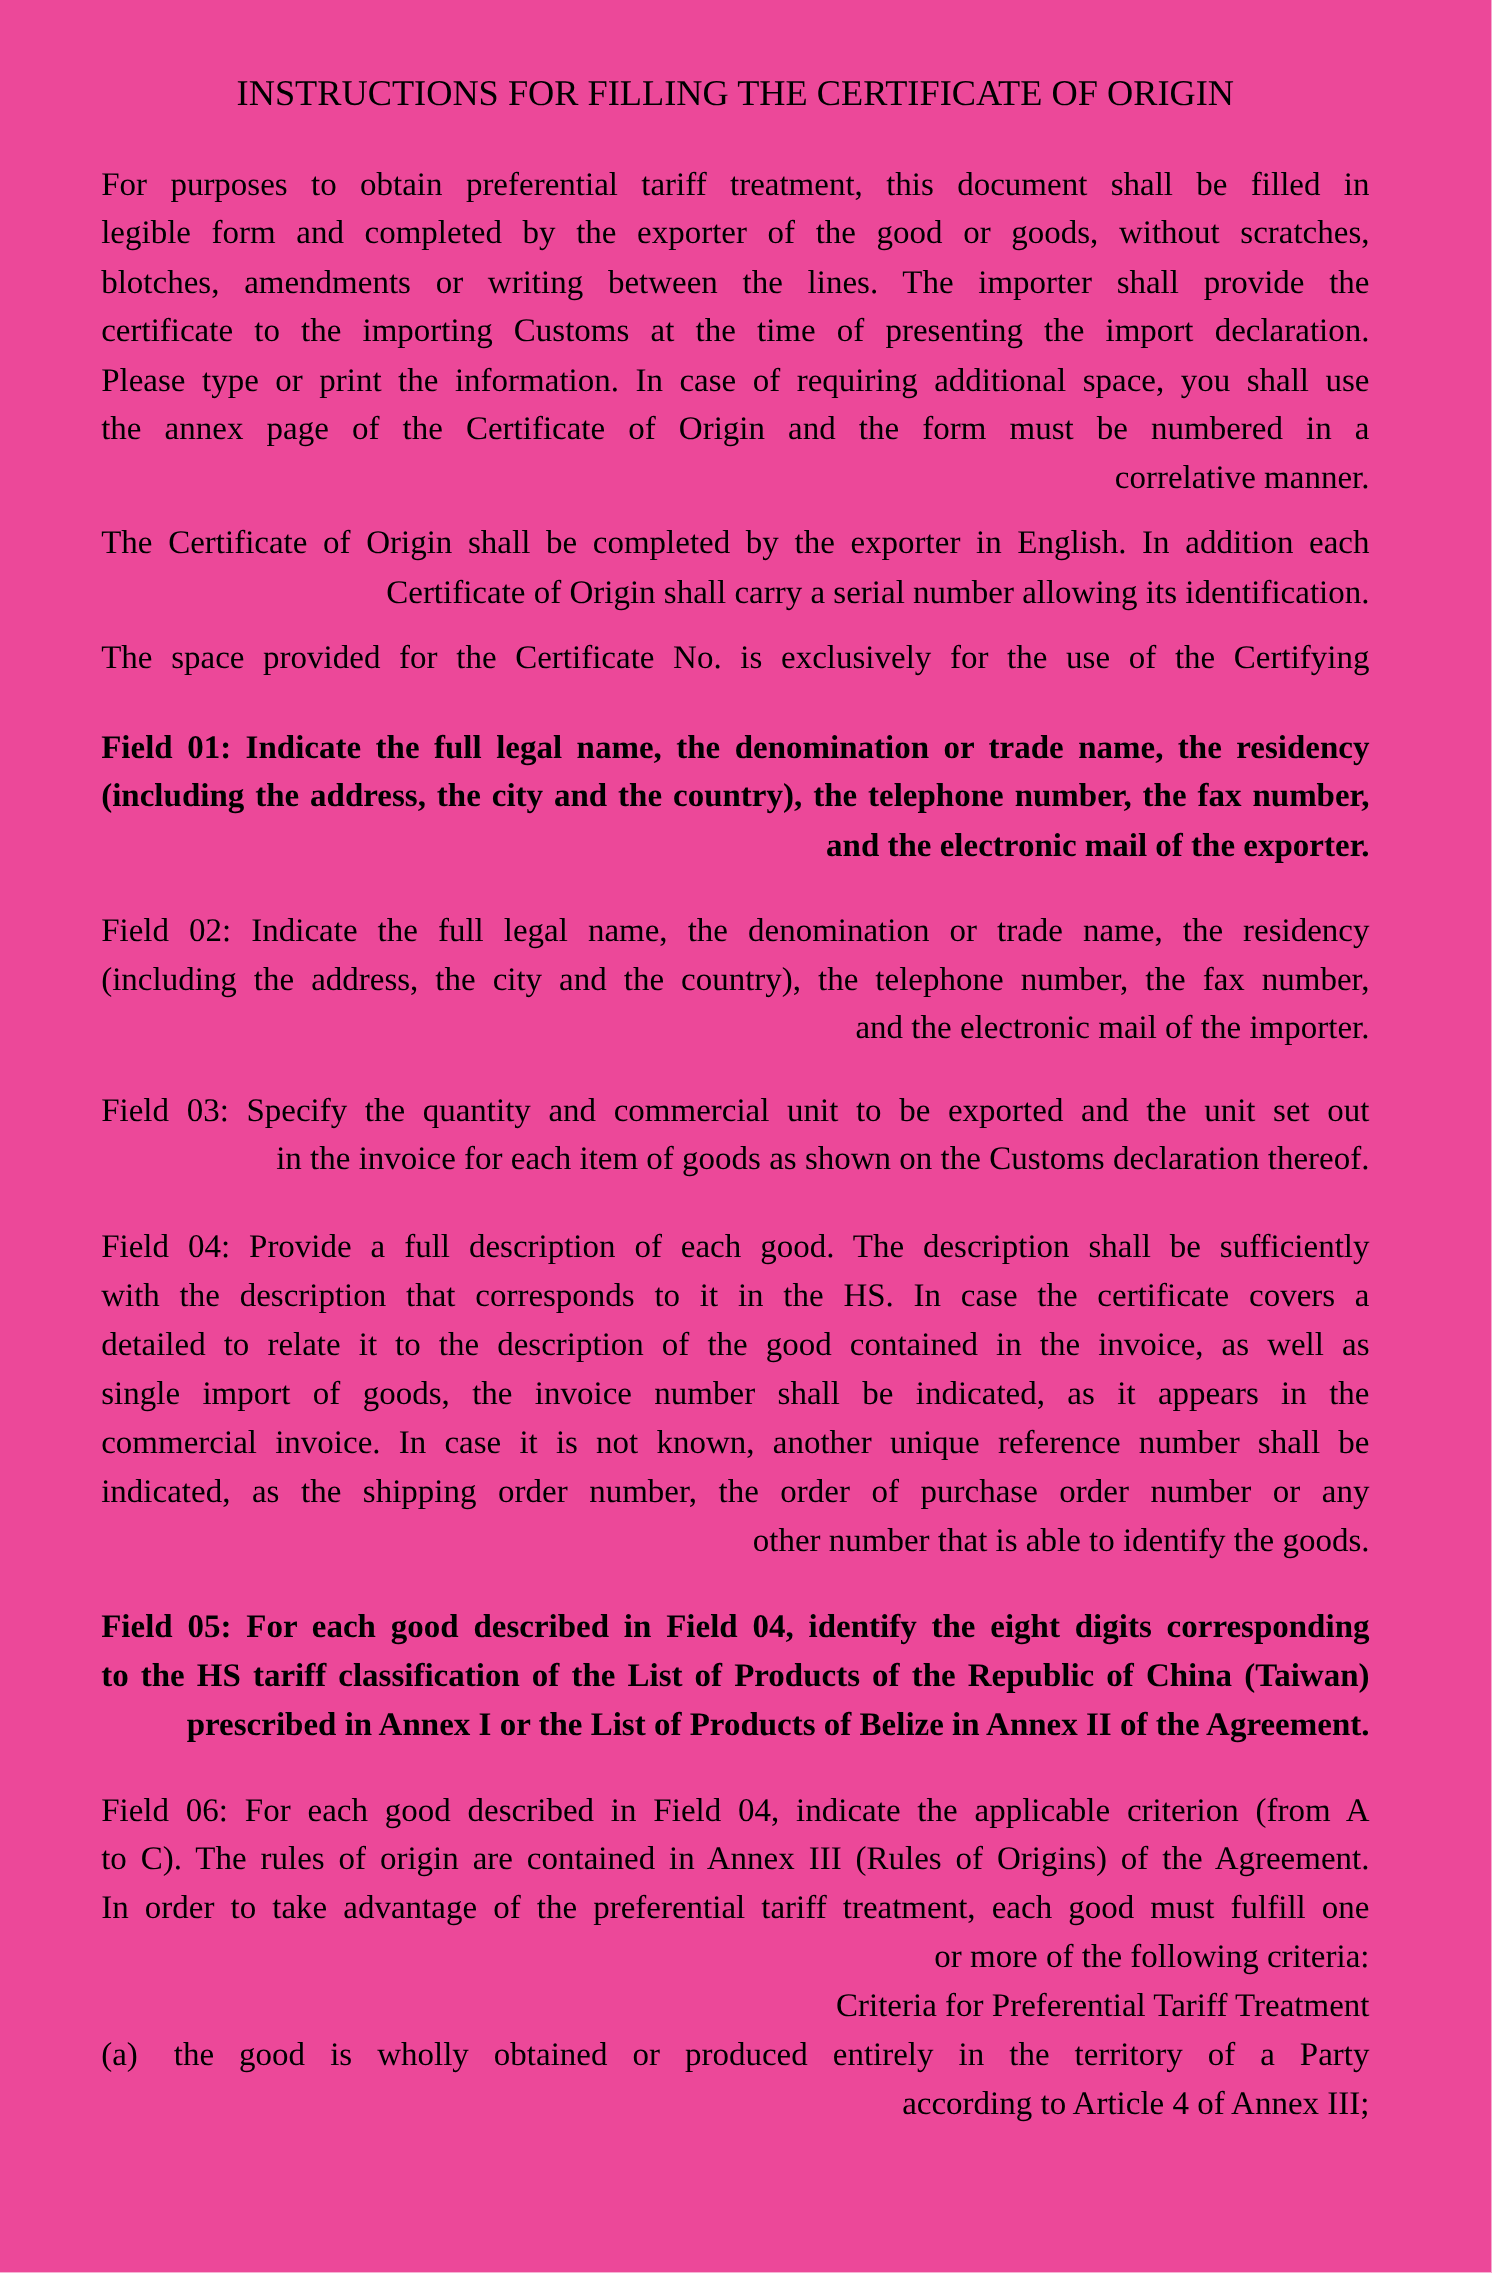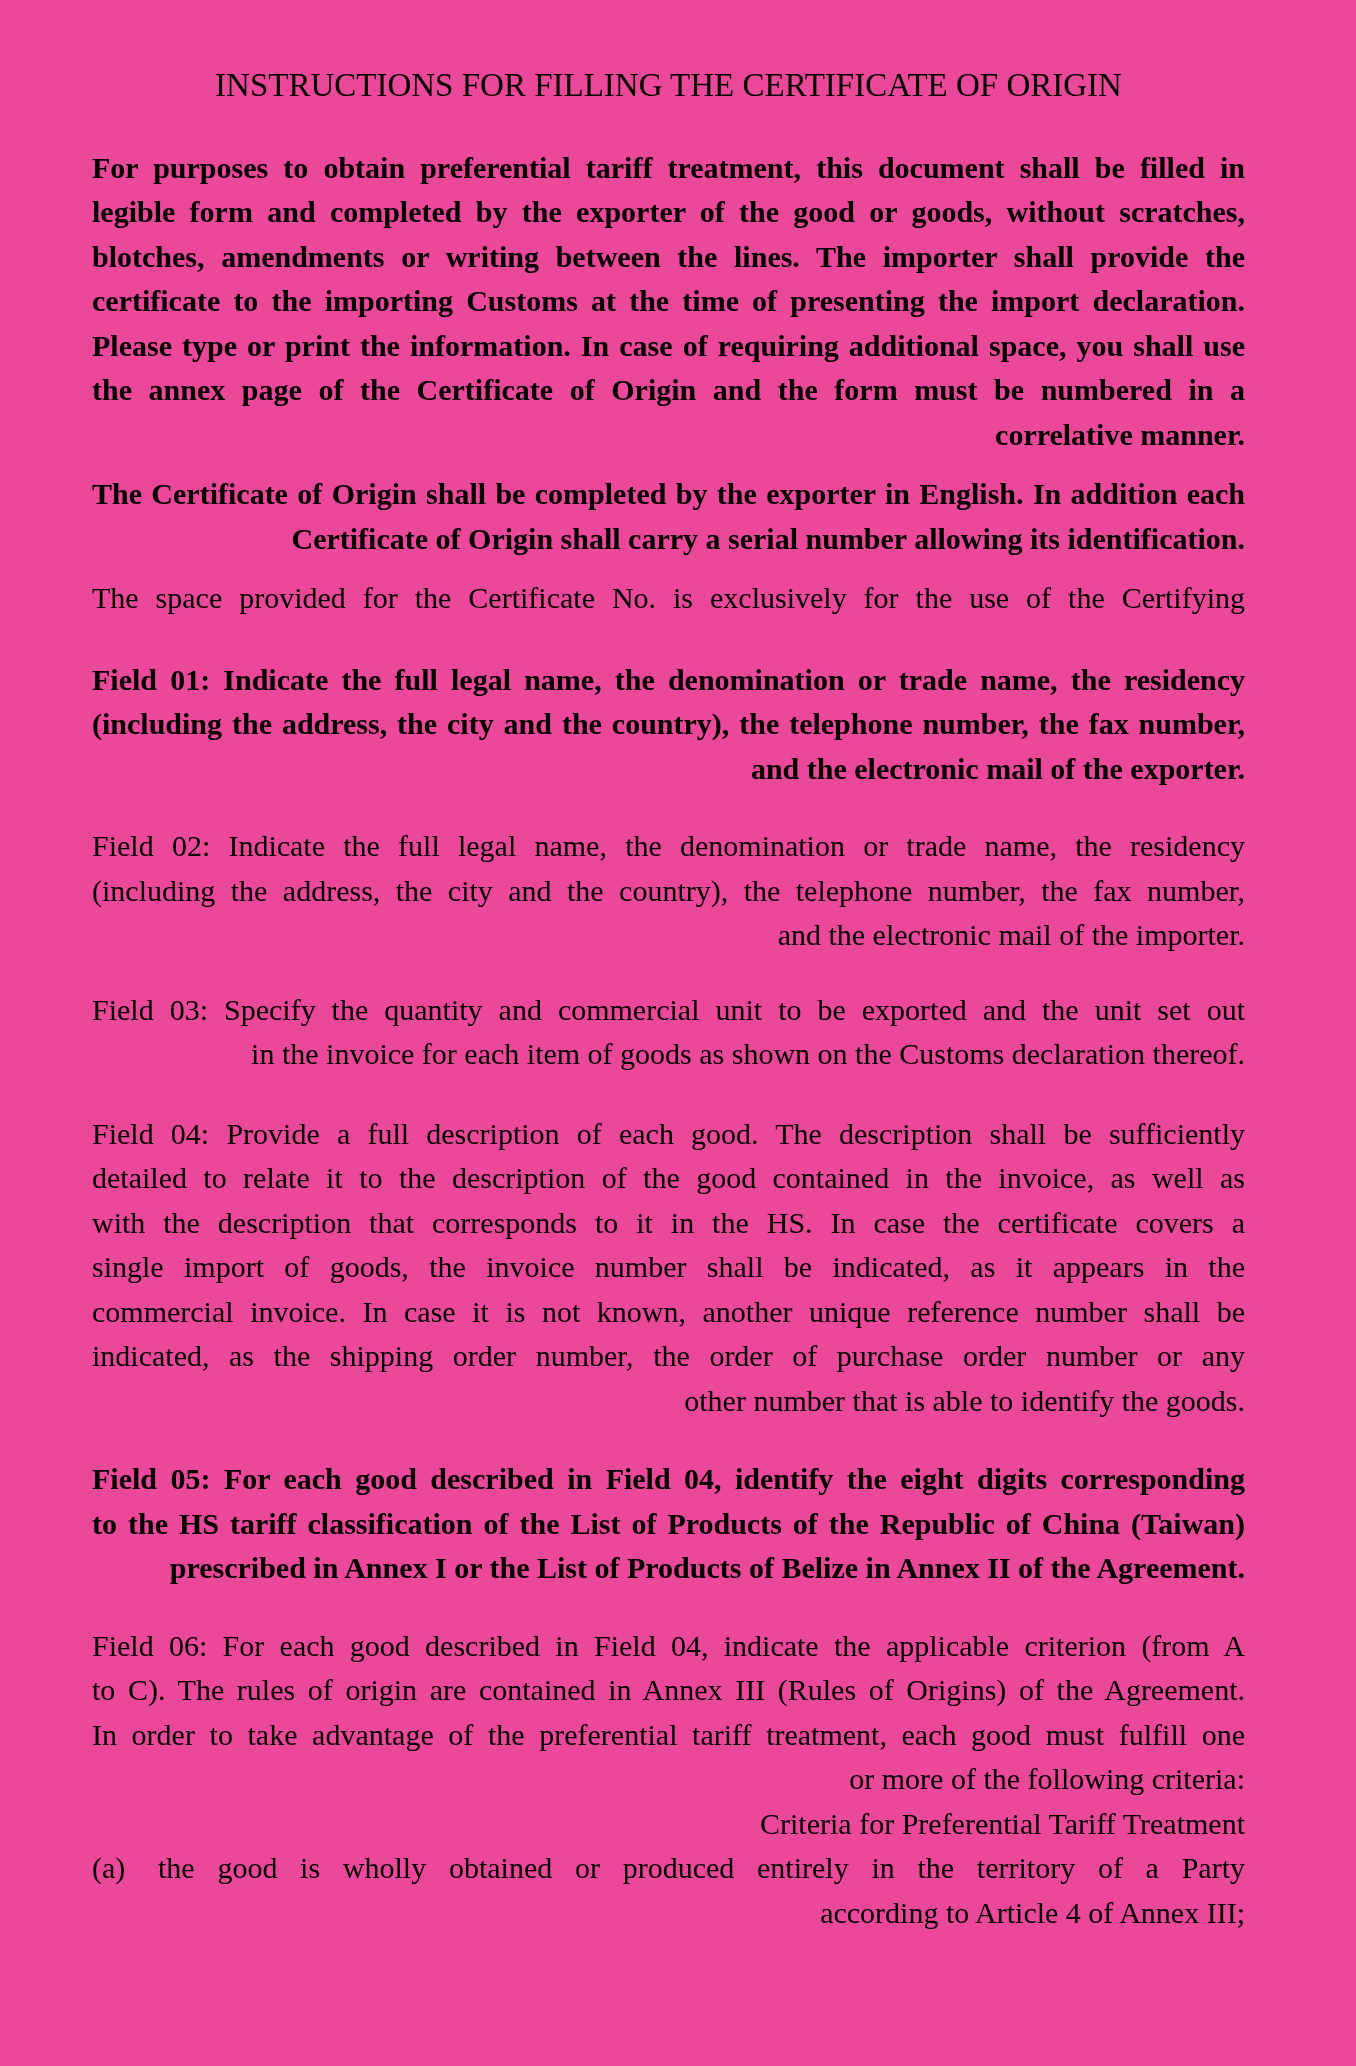--- a/index.html
+++ b/index.html
@@ -35,21 +35,21 @@
   .para { margin: 0; }
   .line {
     display: block;
     white-space: normal;
     text-align: right;
   }
   .line.j {
     text-align: justify;
     text-align-last: justify;
   }
-  .mb-15 { margin-bottom: 15px; font-weight: bold; }
+  .mb-15 { margin-bottom: 15px; }
   .mb-30 { margin-bottom: 30px; }
   .mb-33 { margin-bottom: 33px; font-weight: bold; }
   .mb-34 { margin-bottom: 34px; }
   .mb-35 { margin-bottom: 35px; }
   .mb-37 { margin-bottom: 37px; }
   .list-item {
     position: relative;
   }
   .list-label {
     position: absolute;
@@ -99,22 +99,22 @@
       <div class="line">and the electronic mail of the importer.</div>
     </section>
 
     <section class="para mb-35">
       <div class="line j">Field 03: Specify the quantity and commercial unit to be exported and the unit set out</div>
       <div class="line">in the invoice for each item of goods as shown on the Customs declaration thereof.</div>
     </section>
 
     <section class="para mb-34">
       <div class="line j">Field 04: Provide a full description of each good. The description shall be sufficiently</div>
+      <div class="line j">with the description that corresponds to it in the HS. In case the certificate covers a</div>
       <div class="line j">detailed to relate it to the description of the good contained in the invoice, as well as</div>
-      <div class="line j">with the description that corresponds to it in the HS. In case the certificate covers a</div>
       <div class="line j">single import of goods, the invoice number shall be indicated, as it appears in the</div>
       <div class="line j">commercial invoice. In case it is not known, another unique reference number shall be</div>
       <div class="line j">indicated, as the shipping order number, the order of purchase order number or any</div>
       <div class="line">other number that is able to identify the goods.</div>
     </section>
 
     <section class="para mb-33">
       <div class="line j">Field 05: For each good described in Field 04, identify the eight digits corresponding</div>
       <div class="line j">to the HS tariff classification of the List of Products of the Republic of China (Taiwan)</div>
       <div class="line">prescribed in Annex I or the List of Products of Belize in Annex II of the Agreement.</div>

